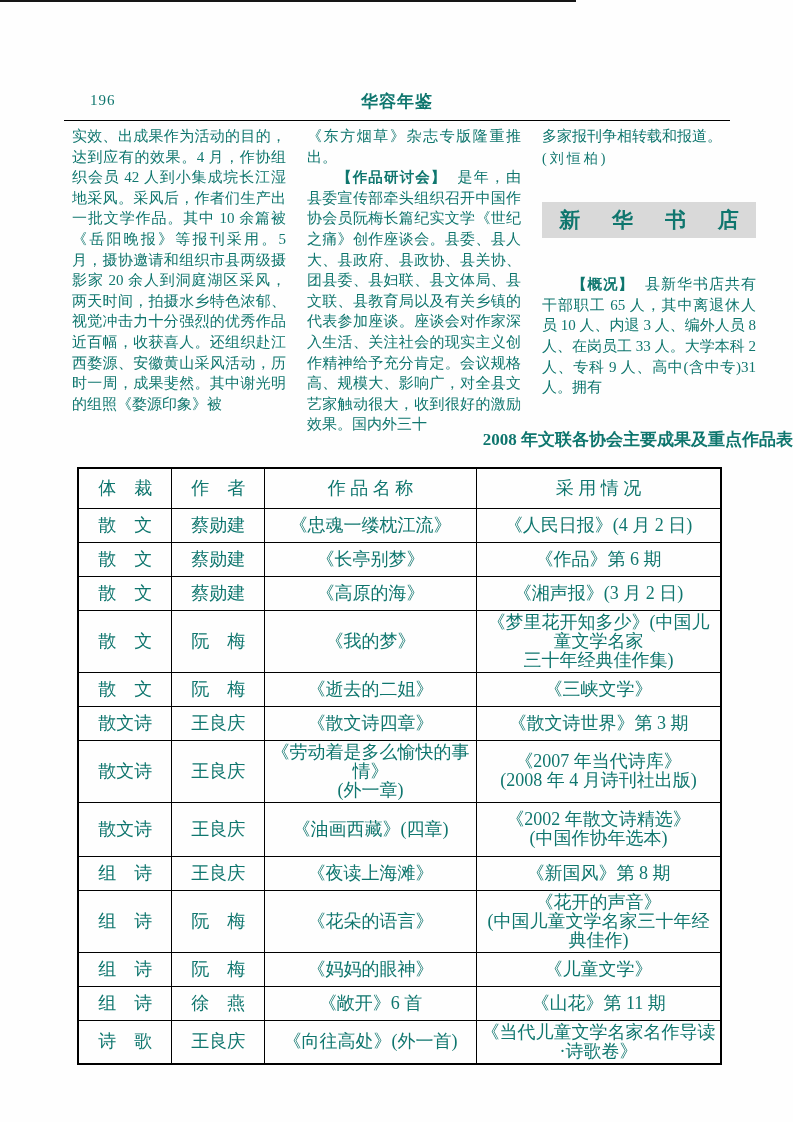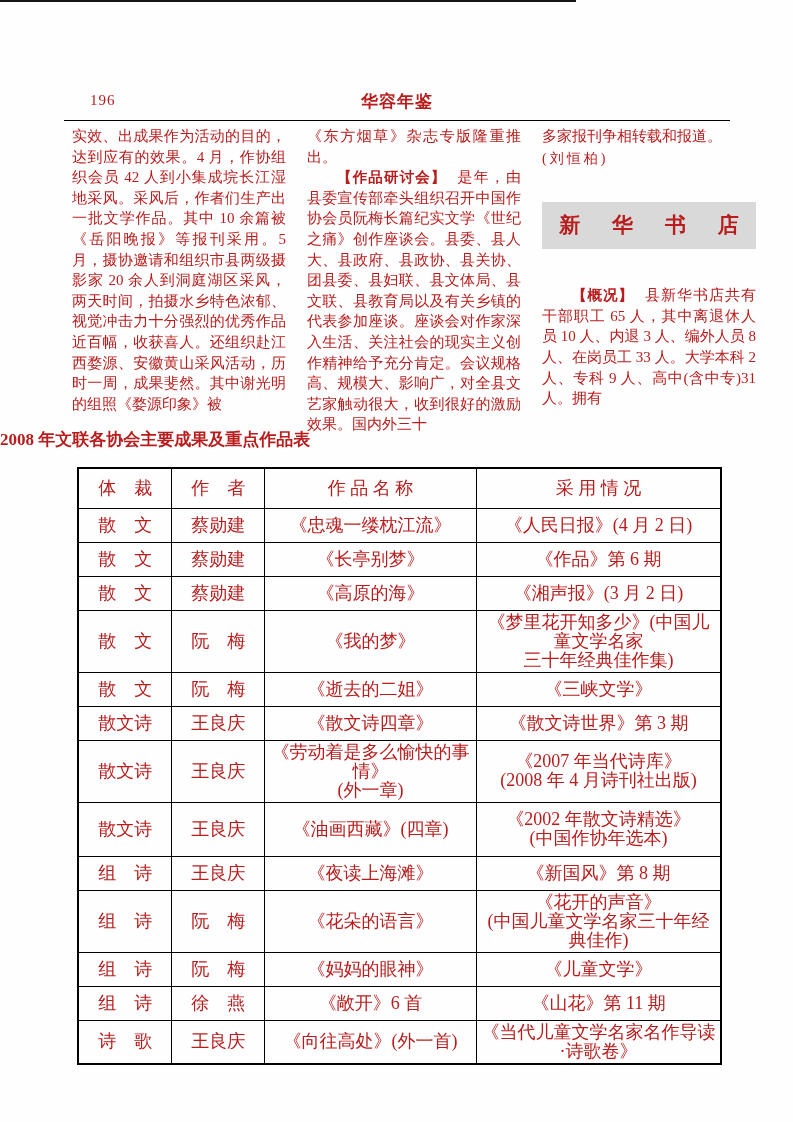--- a/index.html
+++ b/index.html
@@ -2,21 +2,21 @@
 <html><head>
 <meta charset="utf-8">
 <style>
   html, body { margin:0; padding:0; background:#e8e8e8; }
   .page {
     position:relative;
     width:793px; height:1122px;
     margin:0 auto;
     background:#fefefe;
     font-family:"Liberation Serif","DejaVu Serif",serif;
-    color:#b91c1c;
+    color:#0f766e;
     overflow:hidden;
   }
   .scan-artifact-top {
     position:absolute; top:0; left:0;
     width:576px; height:2px; background:#161616;
   }
   .running-head {
     position:absolute; top:90px; left:64px; width:666px;
     border-bottom:1.5px solid #000;
     padding-bottom:7px;
@@ -36,29 +36,29 @@
   .col { width:214px; flex:0 0 214px; font-size:15px; line-height:20.6px;
     text-align:justify; text-justify:inter-character; }
   .col p { margin:0; }
   .entry-para { text-indent:2em; }
   .entry-heading { font-weight:bold; margin-right:0.75em;
     font-family:"Liberation Sans","DejaVu Sans",sans-serif; font-size:14.5px; }
   .byline { padding-right:36px; letter-spacing:3px;
     font-size:14px; margin-top:2px; }
   .section-box {
     margin-top:33px; margin-bottom:36px;
-    height:47px; background:#d9d9d9;
+    height:36px; background:#d9d9d9;
     display:flex; align-items:center; justify-content:center;
     font-weight:bold; font-size:21px;
     letter-spacing:13px; text-indent:13px;
     font-family:"Liberation Sans","DejaVu Sans",sans-serif;
   }
   .table-title {
     position:absolute; top:428px; left:0; width:793px;
-    text-align:left; font-weight:bold; font-size:17px;
+    text-align:right; font-weight:bold; font-size:17px;
   }
   .results-table-wrap { position:absolute; top:467px; left:77px; }
   table.results {
     border-collapse:collapse; width:645px;
     border:2.5px solid #000;
     font-size:18px;
   }
   table.results th, table.results td {
     border:1px solid #000;
     border-top-width:1.5px; border-bottom-width:1.5px;

